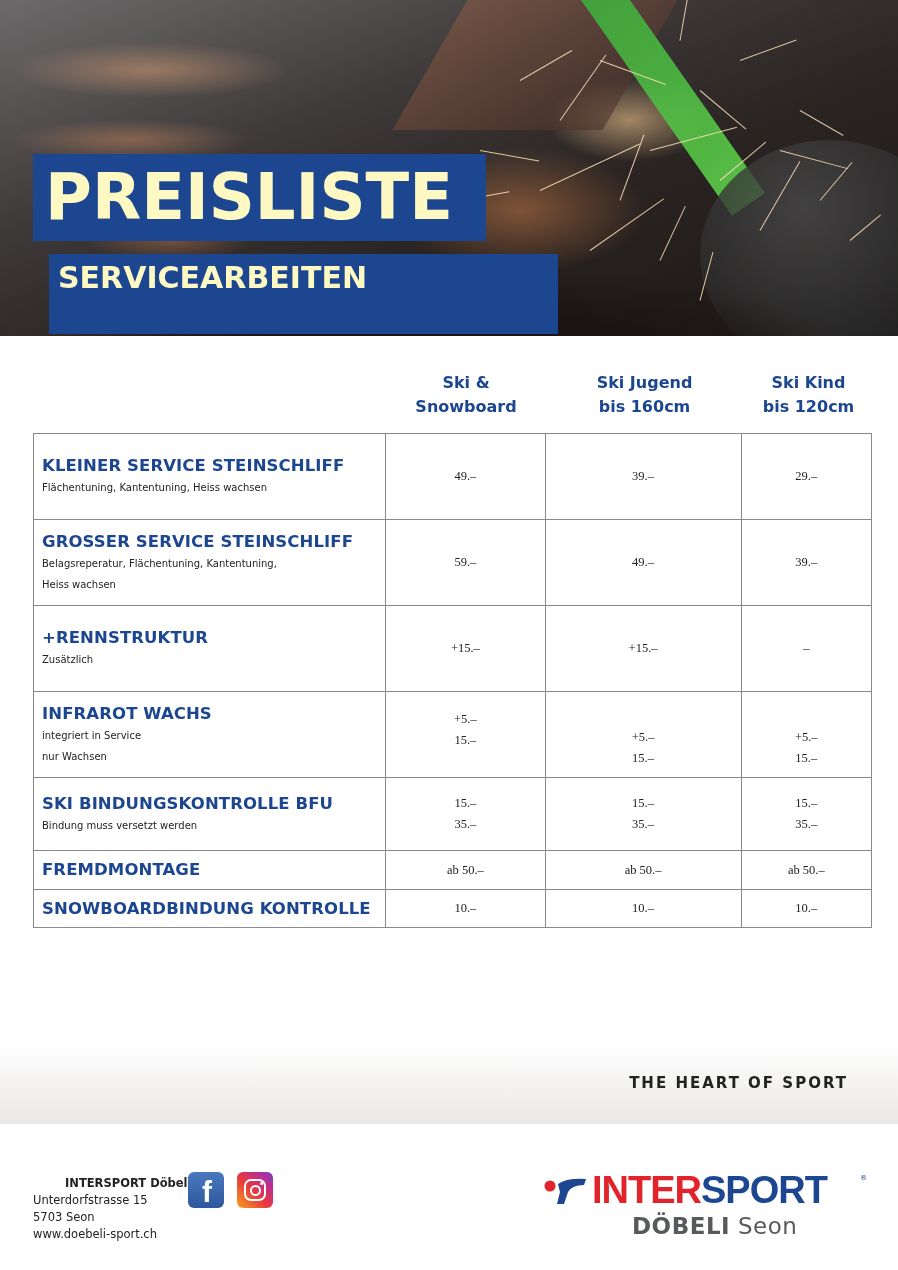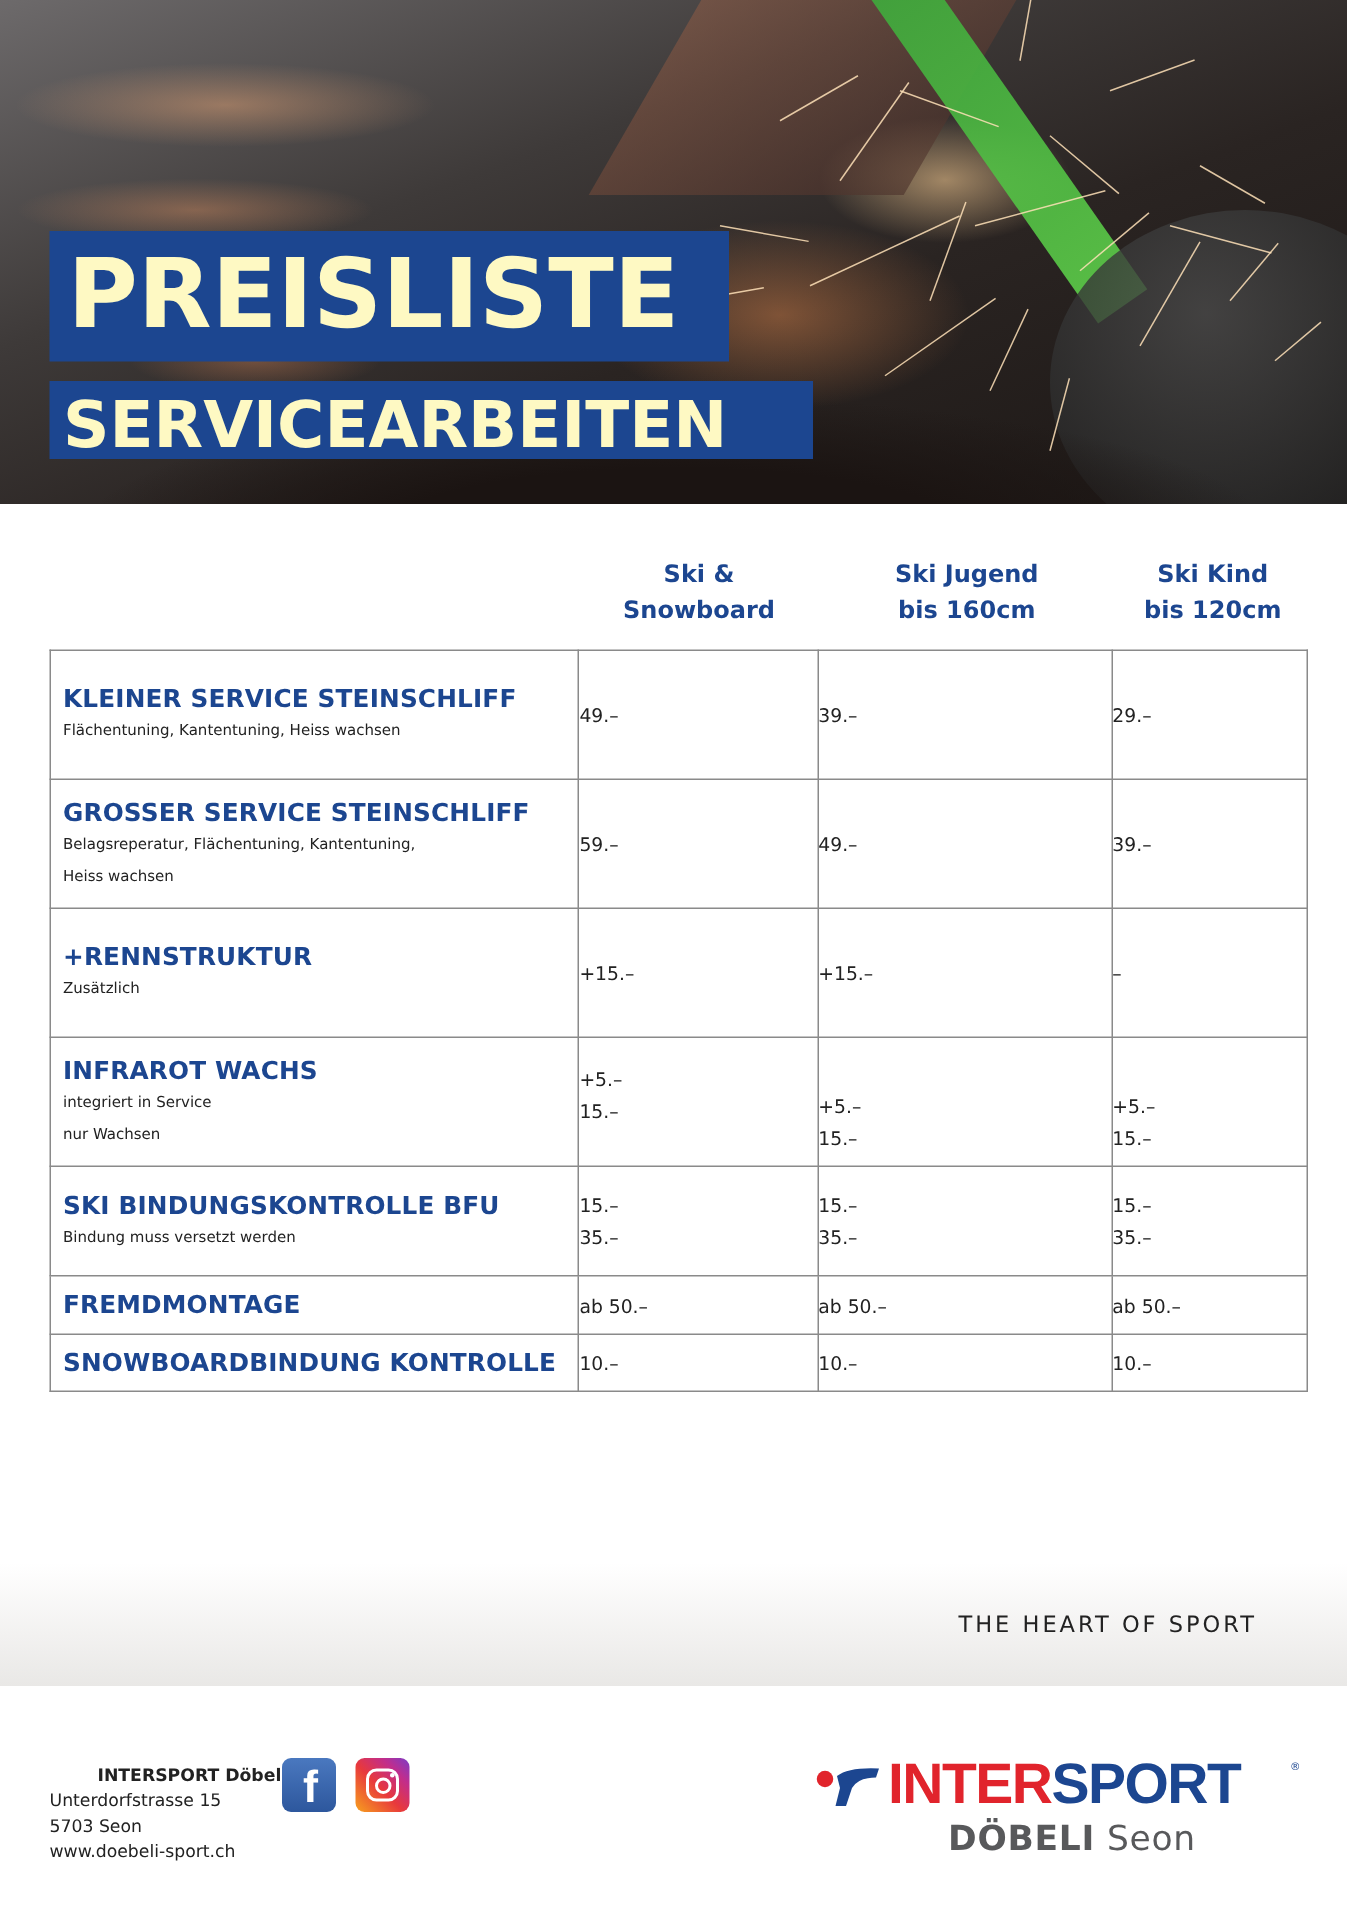--- a/index.html
+++ b/index.html
@@ -34,45 +34,45 @@
   .hero .ground {
     position: absolute; left: 0; top: 200px; width: 898px; height: 140px;
     background: radial-gradient(ellipse 500px 120px at 450px 160px, #1b1412 40%, rgba(27,20,18,0) 80%);
   }
   .spark { position: absolute; height: 1px; background: #ffe2b8; opacity: 0.85; transform-origin: left center; }
   .title-box {
     position: absolute; background: #1c4690; color: #fef9c3; font-weight: bold;
     font-family: "DejaVu Sans", "Liberation Sans", sans-serif; line-height: 1; white-space: nowrap;
   }
   .title-1 { left: 33px; top: 154px; width: 453px; height: 87px; font-size: 64px; padding: 11px 0 0 12px; letter-spacing: 0px; }
-  .title-2 { left: 33px; top: 254px; width: 509px; height: 52px; font-size: 43px; padding: 9px 0 0 9px; letter-spacing: 0px; }
+  .title-2 { left: 49px; top: 254px; width: 509px; height: 80px; font-size: 30px; padding: 9px 0 0 9px; letter-spacing: 0px; }
 
   
   .col-head {
     position: absolute; top: 371px; text-align: center; color: #1c4690; font-weight: bold;
     font-size: 16px; line-height: 24px;
   }
 
   
   table.prices {
     position: absolute; left: 33px; top: 433px; width: 839px; border-collapse: collapse;
   }
   table.prices td { border: 1px solid #8a8a8a; vertical-align: middle; }
   td.svc { width: 352px; padding: 0 8px; }
-  td.price { font-size: 12.5px; line-height: 21px; color: #222; }
+  td.price { text-align: center; font-size: 12.5px; line-height: 21px; color: #222; font-family: Liberation Serif, serif; }
   .svc-name { color: #1c4690; font-weight: bold; font-size: 16.5px; line-height: 22px; letter-spacing: 0.1px; }
   .svc-desc { font-size: 10px; line-height: 21px; color: #222; }
 
   
   .slogan-band {
     position: absolute; left: 0; top: 1042px; width: 898px; height: 82px;
     background: linear-gradient(180deg, #ffffff 0%, #f2f1f0 60%, #e9e8e6 100%);
   }
   .slogan {
-    position: absolute; right: 60px; top: 32px; font-size: 15px; font-weight: normal; color: #222;
+    position: absolute; right: 50px; top: 32px; font-size: 15px; font-weight: bold; color: #222;
     letter-spacing: 2px;
   }
 
   
   .addr { position: absolute; left: 33px; top: 1175px; font-size: 11.5px; line-height: 17px; color: #222; }
   .addr .name { font-weight: bold; margin-left: 32px; }
   .social { position: absolute; top: 1172px; width: 36px; height: 36px; border-radius: 6px; }
   .fb { left: 188px; background: linear-gradient(180deg, #4a78bf, #2d579d); }
   .ig { left: 237px; background: linear-gradient(45deg, #f7a01e 0%, #e8393c 45%, #c12d8c 75%, #7a3cc8 100%); }
   .fb span { position: absolute; left: 14px; top: 3px; color: #fff; font-weight: bold; font-size: 30px; line-height: 33px; font-family: "Liberation Sans", sans-serif; }

